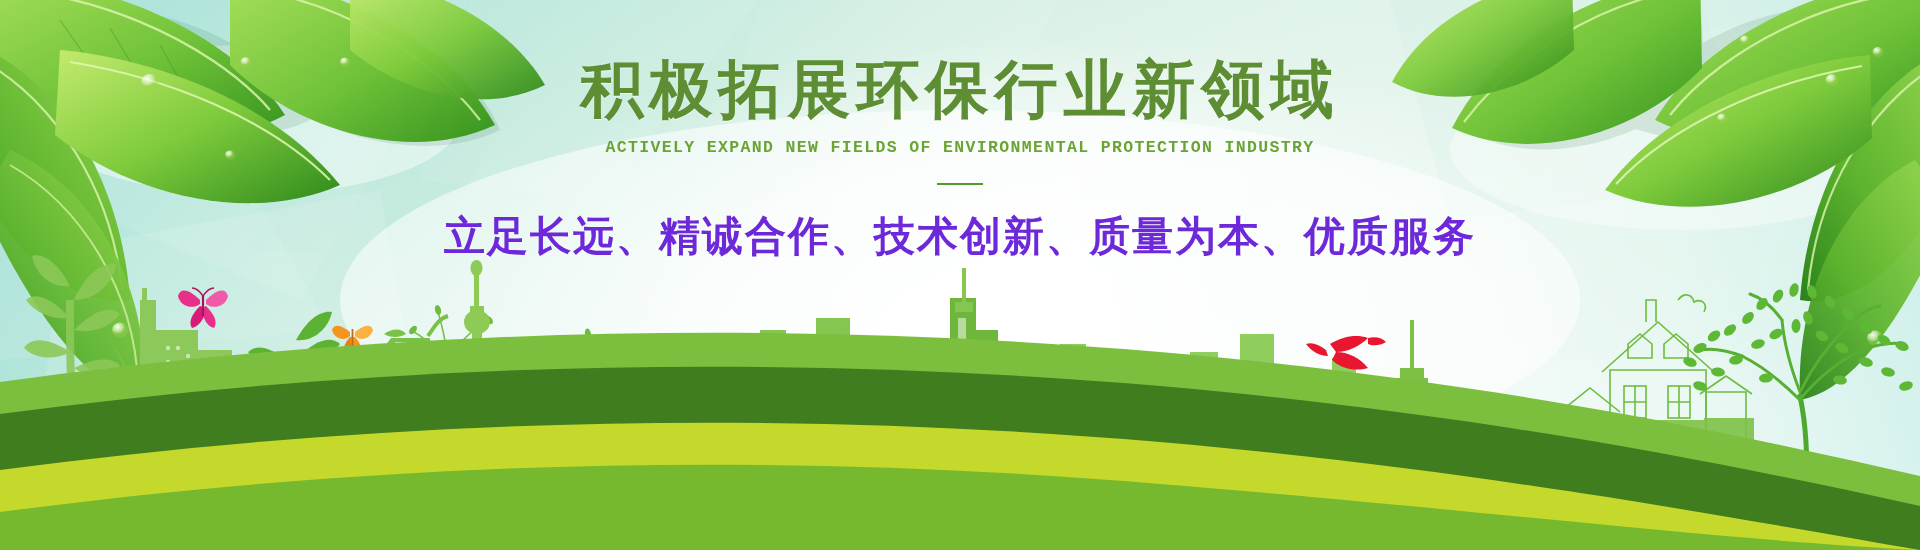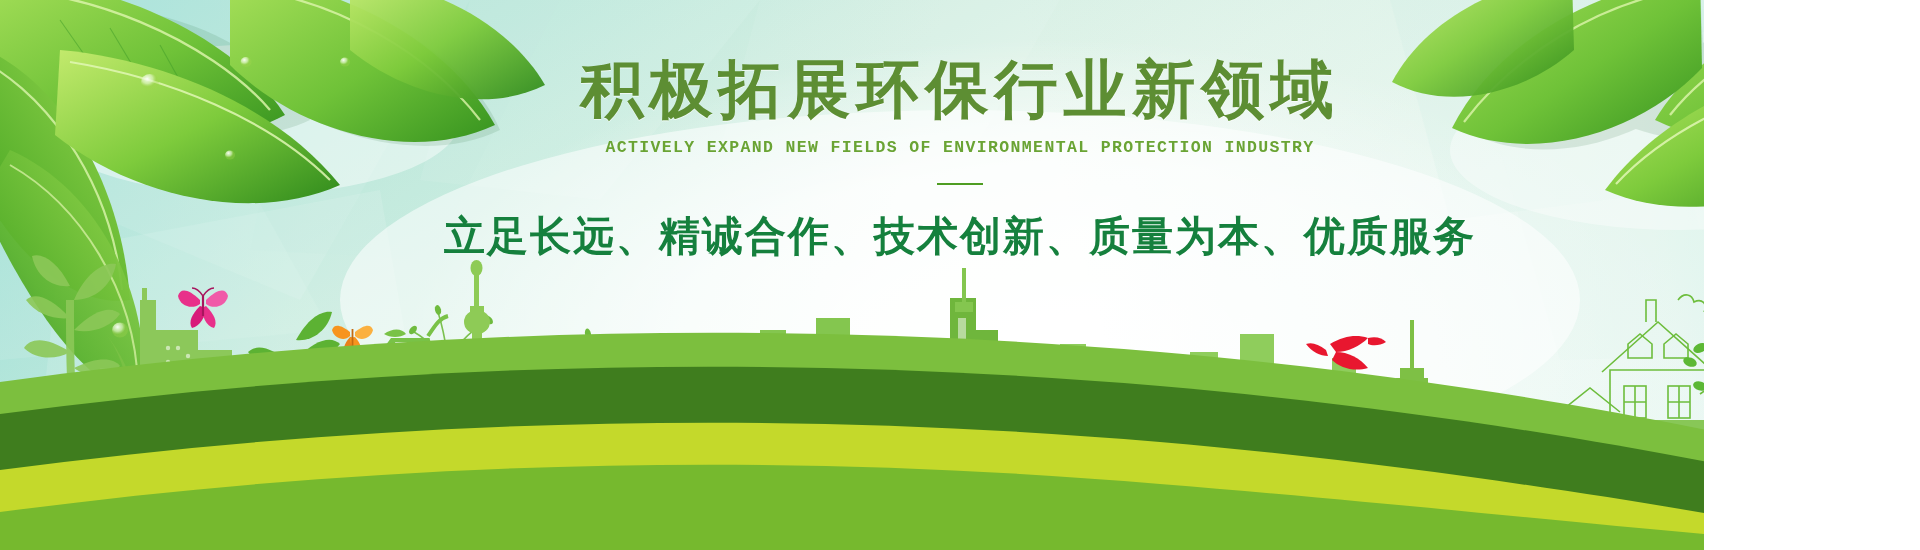--- a/index.html
+++ b/index.html
@@ -1,18 +1,18 @@
 <!DOCTYPE html>
 <html><head>
 <meta charset="utf-8">
 <style>
   html,body{margin:0;padding:0;background:#fff;}
   body{font-family:"Liberation Sans",sans-serif;}
   #banner{
-    position:relative;width:1704px;height:550px;overflow:hidden;
+    position:relative;width:1920px;height:550px;overflow:hidden;
     background:#f7fbf6;
   }
   .layer{position:absolute;left:0;top:0;width:1920px;height:550px;}
   #sky{
     background:
       radial-gradient(ellipse 900px 420px at 55% 62%, rgba(255,255,255,0.97) 0%, rgba(255,255,255,0.75) 42%, rgba(255,255,255,0) 72%),
       linear-gradient(150deg, #a8e0d8 0%, #b9e6da 14%, #d2eee2 30%, #e6f5ec 46%, #f4faf4 62%, #fbfdfa 78%, #ffffff 100%);
   }
   #sky-tint{
     background:
@@ -37,21 +37,21 @@
     font-size:16.5px;font-weight:700;letter-spacing:1.35px;
     color:#6aa434;
   }
   #divider{
     width:46px;height:2px;background:#4e9d22;margin:26px auto 0 auto;
   }
   #slogan{
     margin:24px 0 0 0;
     font-family:"DejaVu Serif","Liberation Serif",serif;
     font-size:41px;font-weight:700;letter-spacing:2px;
-    color:#15803d;
+    color:#6d28d9;
   }
   .nowrap{white-space:nowrap;}
 </style>
 </head>
 <body>
 
 <div id="banner">
 
   <div class="layer" id="sky"></div>
   <div class="layer" id="sky-tint"></div>

